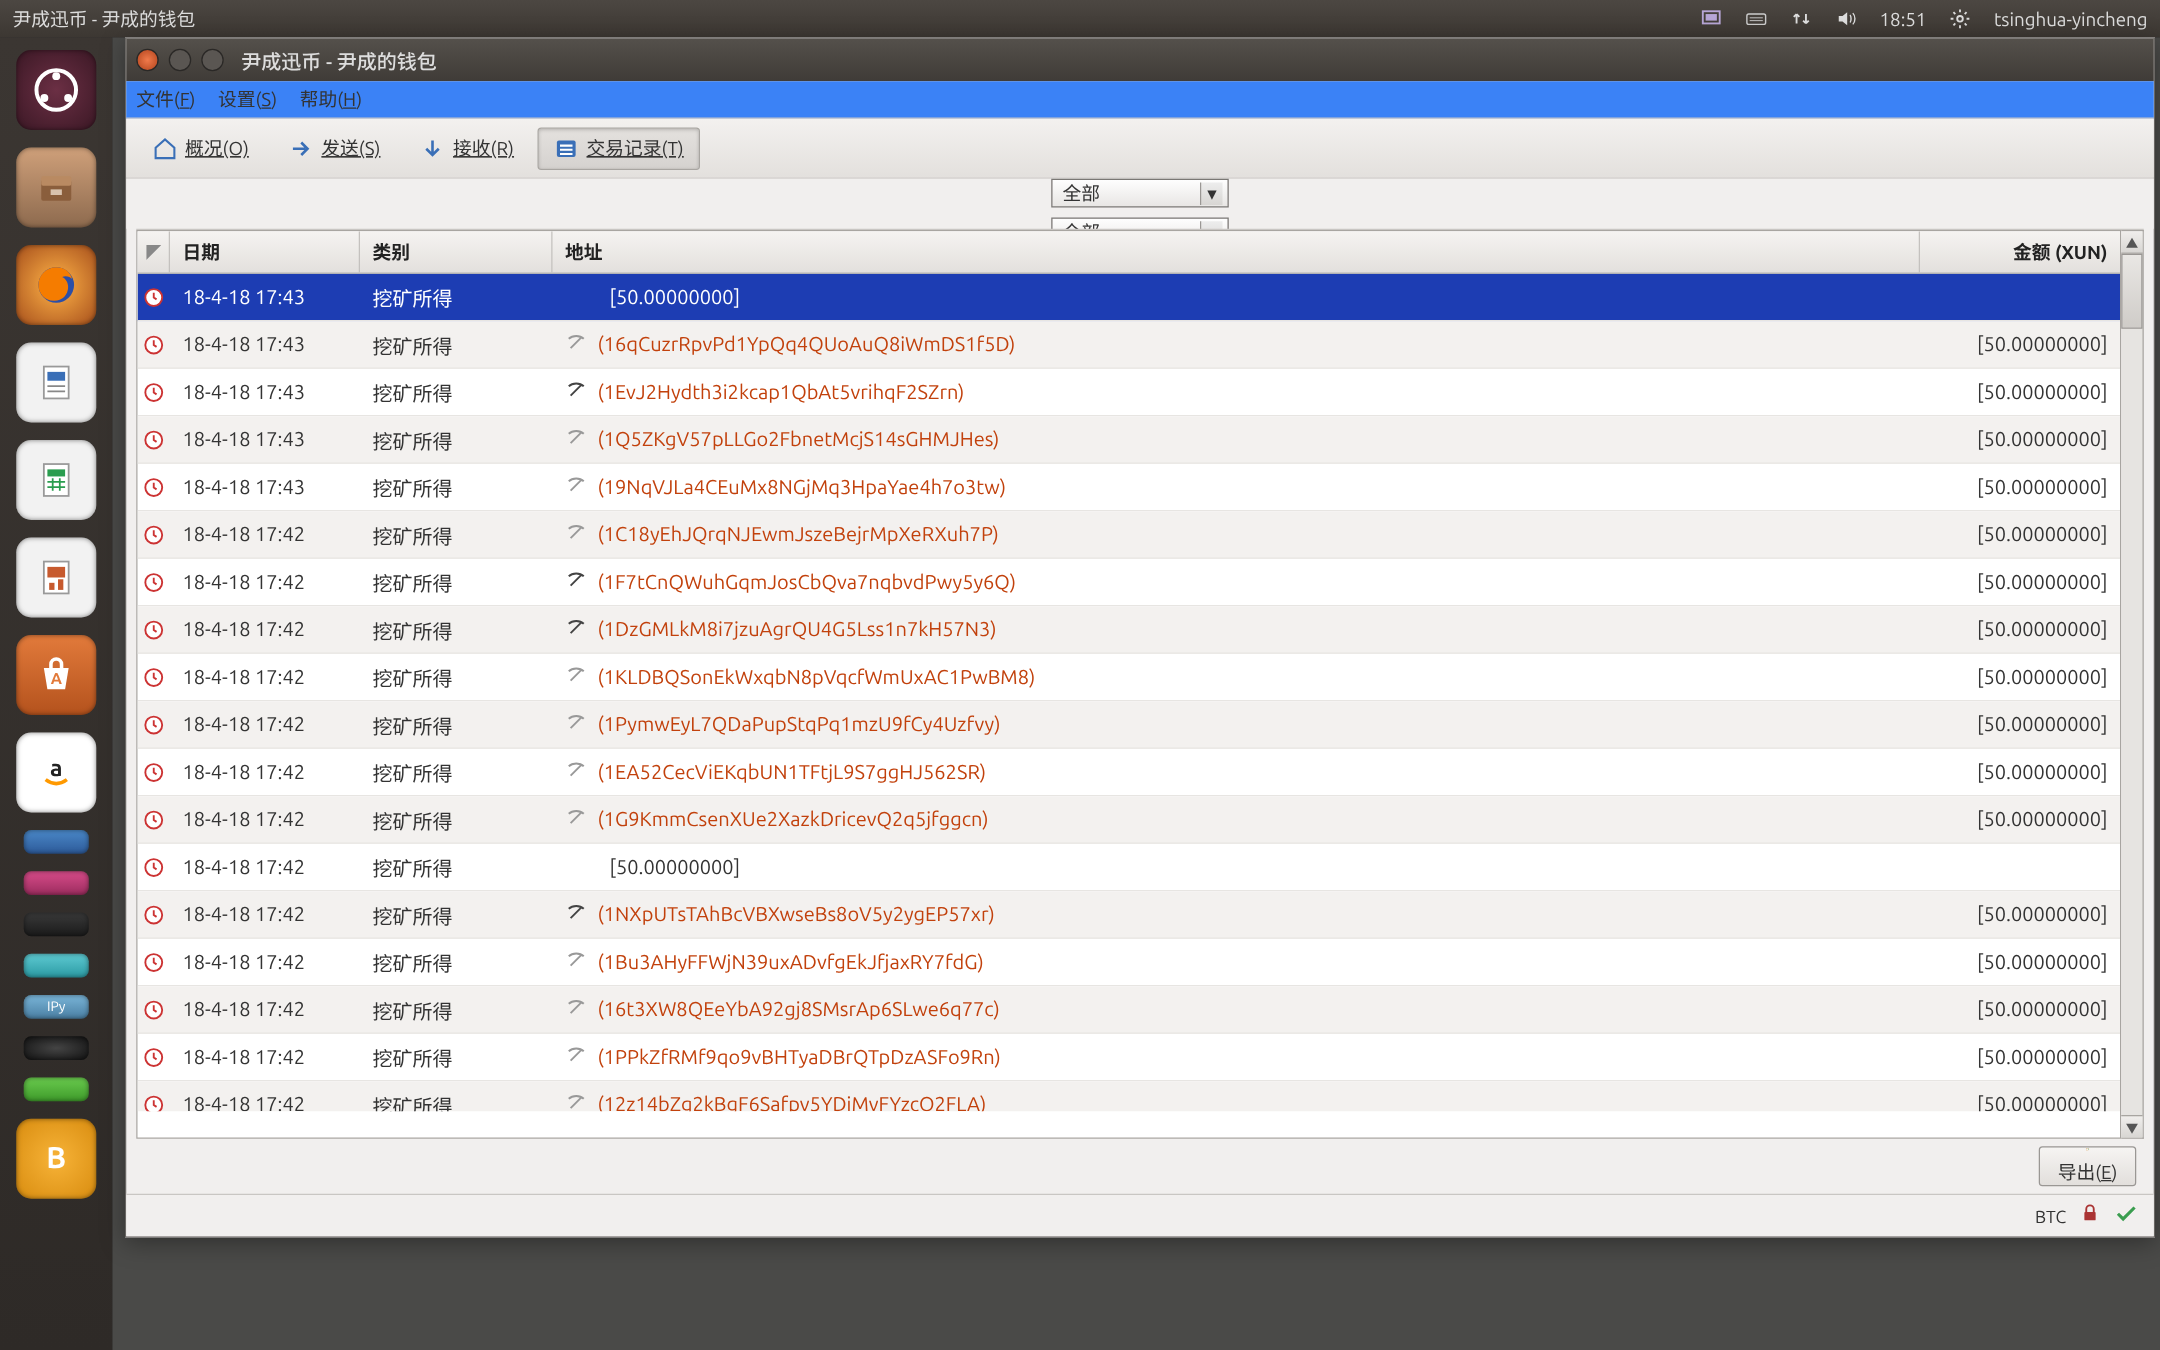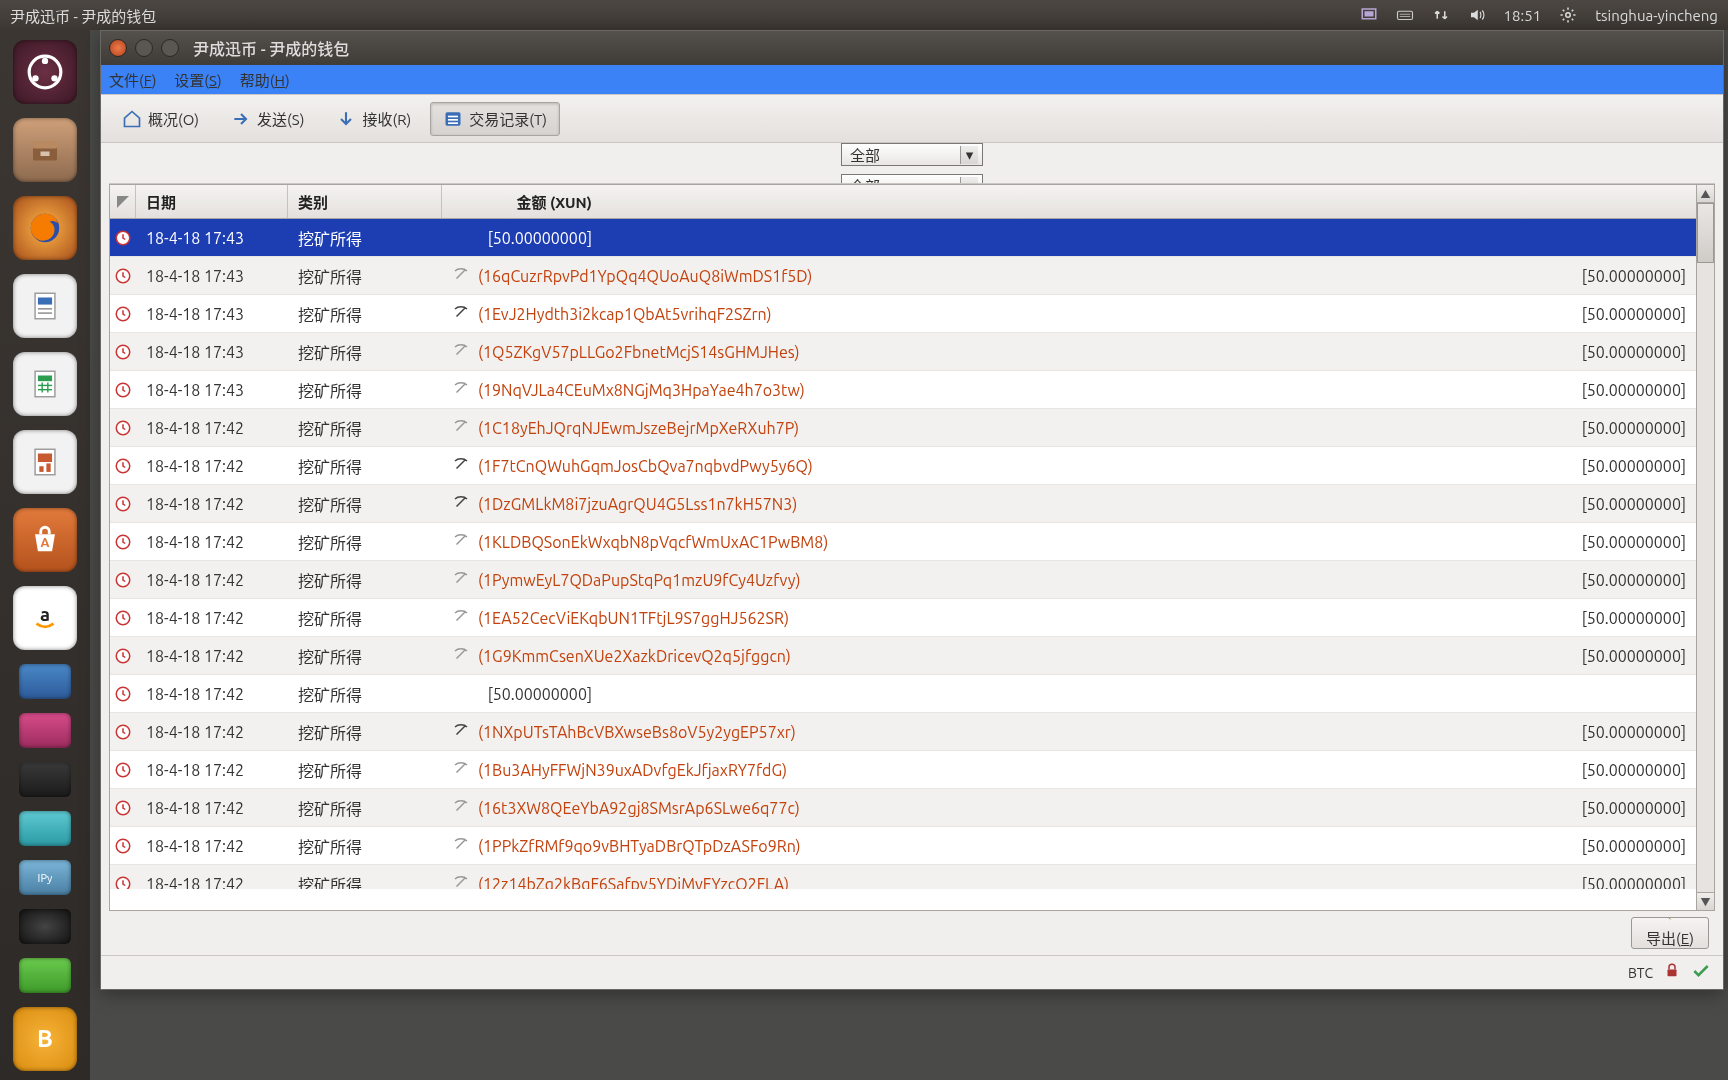--- a/index.html
+++ b/index.html
@@ -11,29 +11,29 @@
 .lbtn { width: 64px; height: 64px; border-radius: 12px; background: #444; display: flex; align-items: center; justify-content: center; color: #fff; font-size: 30px; box-shadow: inset 0 0 4px rgba(0,0,0,.5); }
 .lbtn.ubu { background: radial-gradient(#6b2f44,#3b1825); }
 .lbtn.files{background:linear-gradient(#cfa07a,#8d6a4e);} 
 .lbtn.ff{background:radial-gradient(#ffb347,#a64f1c);} 
 .lbtn.writer{background:#f2f2f2;color:#36a;} 
 .lbtn.calc{background:#f2f2f2;color:#2a9d4f;} 
 .lbtn.imp{background:#f2f2f2;color:#c75a2e;} 
 .lbtn.sw{background:linear-gradient(#e27a3b,#b4521d);} 
 .lbtn.am{background:#fff;color:#222;} 
 .lbtn.btc{background:radial-gradient(#f7b338,#d88c0f);} 
-.lbtn.small{width:52px;height:35px;border-radius:6px;font-size:14px;}
+.lbtn.small{width:52px;height:19px;border-radius:6px;font-size:14px;}
 .desk { position: absolute; left: 90px; top: 30px; right: 0; bottom: 0; background: #4a4a48; }
 .win { position: absolute; left: 10px; top: 0; right: 4px; height: 960px; background: #f1efee; border: 1px solid #6a6764; box-shadow: 0 4px 18px rgba(0,0,0,.35); display: flex; flex-direction: column; }
 .titlebar { height: 34px; background: linear-gradient(#54504b,#3f3b37); display: flex; align-items: center; padding: 0 8px; gap: 8px; color: #ddd; font-size: 16px; font-weight: 500; }
 .tbbtn { width: 18px; height: 18px; border-radius: 50%; background: #5a5652; border:1px solid #2a2826; }
 .tbbtn.close{ background: radial-gradient(#f07a4b,#b1431c); }
 .menubar { height: 30px; background: #3b82f6; border-bottom: 1px solid #c9c6c3; display: flex; align-items: center; padding: 0 8px; gap: 18px; font-size: 15px; color: #333; }
 .menubar span u { text-decoration: underline; }
-.toolbar { height: 48px; background: linear-gradient(#f3f1ef,#e3e0dd); border-bottom: 1px solid #c9c6c3; display: flex; align-items: center; padding: 0 8px; gap: 6px; }
+.toolbar { height: 48px; background: linear-gradient(#f3f1ef,#e3e0dd); border-bottom: 1px solid #c9c6c3; display: flex; align-items: center; padding: 0 8px; gap: 6px; text-decoration: underline; }
 .tbtn { height: 34px; padding: 0 12px; display: flex; align-items: center; gap: 6px; border: 1px solid transparent; border-radius: 3px; font-size: 15px; color: #333; cursor: pointer; }
 .tbtn.active { background: linear-gradient(#e4e1de,#d5d2cf); border-color: #a8a5a1; box-shadow: inset 0 1px 3px rgba(0,0,0,.2); }
 .tbtn svg { width: 20px; height: 20px; }
 .filterbar { height: 40px; background: #f1efee; display: flex; align-items: center; padding: 0 34px 0 34px; gap: 8px; flex-direction: column; }
 .combo { height: 30px; border: 1px solid #7a7774; background: linear-gradient(#fefefe,#e8e6e4); display: flex; align-items: center; padding: 0 4px 0 8px; font-size: 15px; color: #333; }
 .combo .arrow { margin-left: auto; width: 18px; text-align: center; background: linear-gradient(#ededed,#d8d6d3); border-left:1px solid #9a9794; }
 .searchbox, .minamt { height: 30px; border: 4px solid #4d7c0f; font-size: 15px; padding: 0 8px; background: #fff; color: #333; }
 .searchbox::placeholder, .minamt::placeholder { color: #999; }
 .tablewrap { flex: 1; display: flex; border-top: 1px solid #c9c6c3; margin: 0 8px; position: relative; }
 .tbl { flex: 1; overflow: hidden; border: 1px solid #a8a5a1; background: #fff; }
@@ -243,20 +243,21 @@
     <div class="tablewrap">
       <div class="tbl">
         <div class="thead">
           <div class="th sort">
               <svg width="12" height="12" viewBox="0 0 10 10">
                 <path d="M0 0L10 0L0 10Z" fill="#888"></path>
               </svg>
             </div>
           <div class="th date">日期</div>
           <div class="th type">类别</div>
+          <div class="th addr">地址</div>
           <div class="th amt">金额 (XUN)</div>
         </div>
         <div class="tbody" id="tbody">
             <div class="row sel">
               <div class="c icon">
                 <svg class="clockicn" viewBox="0 0 24 24">
                   <circle cx="12" cy="12" r="9" fill="#fff" stroke="#c33" stroke-width="2"></circle>
                   <path d="M12 7v5l3 2" stroke="#c33" stroke-width="2" fill="none"></path>
                 </svg>
               </div>

